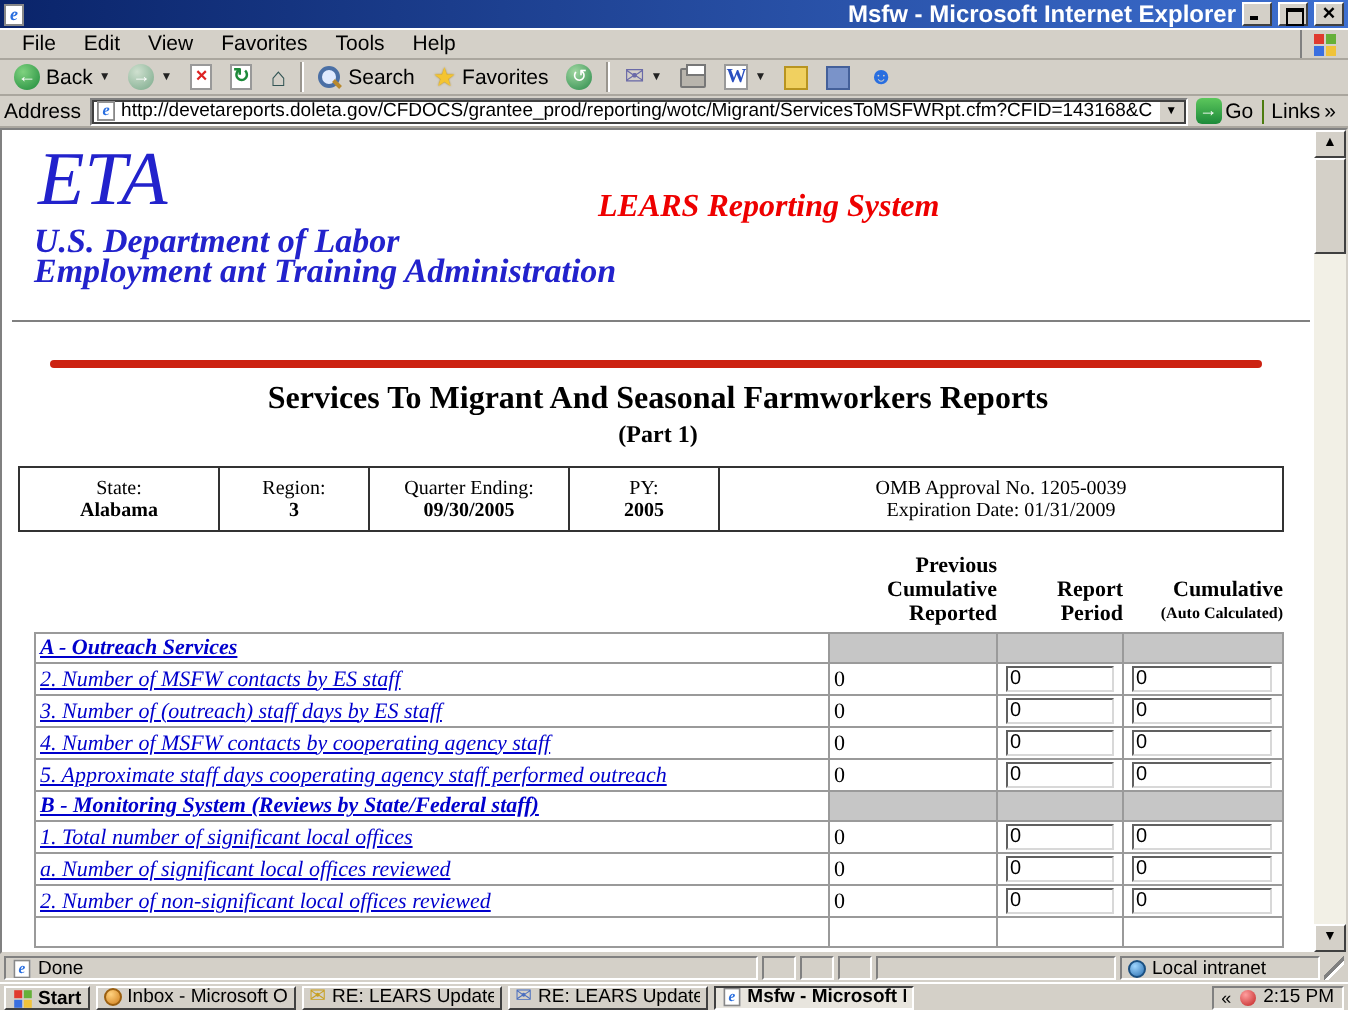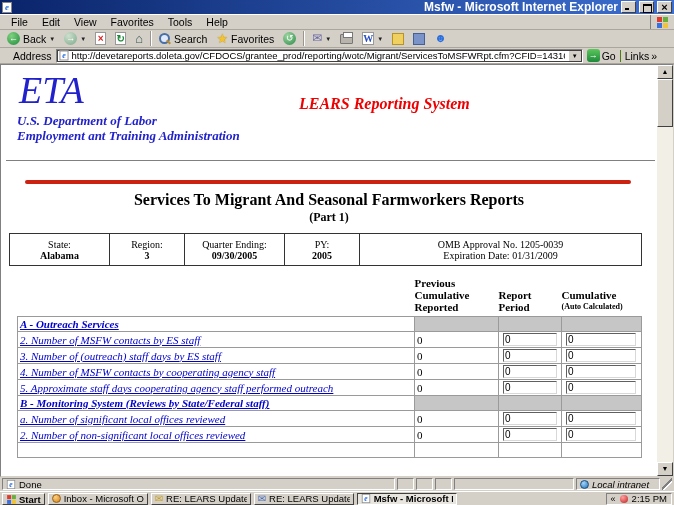--- a/index.html
+++ b/index.html
@@ -64,21 +64,21 @@
   .word { width:12px; height:13px; background:#fff; border:1px solid #999; color:#2a4fc0;
     font-family:"Liberation Serif",serif; font-weight:bold; font-size:10px; line-height:12px; text-align:center; }
   .note { width:12px; height:12px; background:#f0d060; border:1px solid #b89420; }
   .book { width:12px; height:12px; background:#7a93c9; border:1px solid #44609a; }
   .msgr { color:#2a6fe0; font-size:12px; line-height:13px; }
   .caret { font-size:6px; color:#222; }
   .vsep { width:0; height:15px; border-left:1px solid #9a968e; border-right:1px solid #fff; margin:0 2px; }
 
   
   .addressbar { position:absolute; top:48px; left:0; right:0; height:16px;
-    display:flex; align-items:center; gap:4px; padding:0 13px; font-size:10.5px;
+    display:flex; align-items:center; gap:4px; padding:0 2px; font-size:10.5px;
     border-bottom:1px solid #aaa69e; }
   .addr-combo { flex:1; height:14px; background:#fff; border:1px solid;
     border-color:#808080 #fff #fff #808080; outline:1px solid #404040; outline-offset:-2px;
     display:flex; align-items:center; gap:3px; padding-left:2px; }
   .addr-combo .ie-doc { transform:scale(.9); }
   .addr-input { flex:1; border:none; font-size:9.5px; font-family:"Liberation Sans",sans-serif;
     height:12px; padding:0; outline:none; color:#000; background:transparent; }
   .drop-btn { width:14px; height:12px; font-size:6px; line-height:10px; text-align:center; padding:0;
     border:1px solid; border-color:#fff #404040 #404040 #fff; background:#d4d0c8; }
   .go { display:flex; align-items:center; gap:2px; }
@@ -87,21 +87,21 @@
   .links { display:flex; align-items:center; gap:2px; padding:0 4px; border-left:1px solid #4d7c0f; }
 
   
   .content { position:absolute; top:64px; left:0; right:0; bottom:28px; background:#fff;
     border:1px solid; border-color:#808080 #d4d0c8 #d4d0c8 #808080; overflow:hidden; }
   .page { position:absolute; top:0; left:0; right:16px; bottom:0; overflow:hidden;
     font-family:"Liberation Serif",serif; color:#000; }
 
   .eta { position:absolute; left:18px; top:6px; color:#2222cc; font-style:italic; font-size:38px; line-height:38px; }
   .dept { position:absolute; left:16px; top:48px; color:#2222cc; font-weight:bold; font-style:italic;
-    font-size:13px; line-height:15px; }
+    font-size:17px; line-height:15px; }
   .lears { position:absolute; left:298px; top:30px; color:#ee0000; font-weight:bold; font-style:italic; font-size:16px; }
 
   .rule-gray { position:absolute; top:95px; left:5px; right:2px; height:2px;
     border-top:1px solid #808080; border-bottom:1px solid #fff; }
   .rule-red { position:absolute; top:115px; left:24px; right:26px; height:4px;
     background:#cc2211; border-radius:3px; }
 
   .rtitle { position:absolute; top:126px; left:0; right:0; text-align:center;
     font-weight:bold; font-size:16px; }
   .rsub { position:absolute; top:145px; left:0; right:0; text-align:center;
@@ -111,21 +111,21 @@
     font-size:10px; table-layout:fixed; }
   table.info td { border:1px solid #333; text-align:center; padding:1px 2px; height:32px; vertical-align:middle; }
   table.info .lbl { display:block; }
   table.info .val { display:block; font-weight:bold; }
 
   table.report { position:absolute; top:212px; left:16px; width:624px; border-collapse:collapse;
     font-size:11px; table-layout:fixed; }
   table.report col.c0{width:397px;} table.report col.c1{width:84px;}
   table.report col.c2{width:63px;}  table.report col.c3{width:80px;}
   table.report thead th { border:none; background:#fff; font-weight:bold; font-size:11px;
-    text-align:left; padding:0 0 3px 0; vertical-align:bottom; line-height:12px; }
+    text-align:right; padding:0 0 3px 0; vertical-align:bottom; line-height:12px; }
   table.report thead .small { font-size:8px; font-weight:bold; display:block; }
   table.report tbody td { border:1px solid #9a9a9a; padding:1px 2px; height:15px; vertical-align:middle; }
   td.gray { background:#c6c6c6; }
   td.c-label a { color:#0000cc; text-decoration:underline; cursor:pointer;font-style:italic; }
   tr.sec td.c-label a { font-weight:bold; }
   td.ind1 { padding-left:26px; } td.ind2 { padding-left:44px; } td.ind0 { padding-left:4px; }
   td.c-prev { padding-left:4px; font-size:11px; }
   input.num { width:54px; height:13px; font-size:10px; font-family:"Liberation Sans",sans-serif;
     border:1px solid #606060; border-bottom-color:#d8d8d8; border-right-color:#d8d8d8;
     padding:0 1px; margin-left:2px; background:#fff; }
@@ -141,21 +141,21 @@
   .sthumb { position:absolute; left:0; top:14px; width:16px; height:48px; background:#d4d0c8;
     border:1px solid; border-color:#fff #404040 #404040 #fff; }
 
   
   .statusbar { position:absolute; top:477px; left:0; right:0; height:14px; background:#d4d0c8;
     display:flex; align-items:stretch; gap:2px; padding:1px 2px; font-size:9.5px; }
   .pane { border:1px solid; border-color:#808080 #ffffff #ffffff #808080;
     display:flex; align-items:center; gap:3px; padding:0 3px; overflow:hidden; white-space:nowrap; }
   .pane.done { flex:1; }
   .pane.tiny { width:17px; padding:0; } .pane.mid { width:120px; }
-  .pane.zone { width:84px;font-style:italic; }
+  .pane.zone { width:100px; }
   .globe { width:9px; height:9px; border-radius:50%;
     background:radial-gradient(circle at 35% 30%, #9fd6ff, #2a6fb0); border:1px solid #1a4f80; }
   .grip { width:10px; background:
     linear-gradient(135deg, transparent 45%, #808080 45%, #808080 55%, #fff 55%, #fff 65%, transparent 65%); }
 
   
   .taskbar { position:absolute; top:491px; left:0; right:0; height:14px; background:#d4d0c8;
     border-top:1px solid #fff; display:flex; align-items:center; gap:3px; padding:1px 2px; font-size:9.5px; }
   .startbtn { display:flex; align-items:flex-start; gap:2px; height:12px; padding:0 3px;
     border:1px solid; border-color:#fff #404040 #404040 #fff; background:#d4d0c8;
@@ -381,20 +381,26 @@
             <td class="c-rep"><input class="num" value="0" style=""></td>
             <td class="c-cum"><input class="num wide" value="0" style=""></td>
           </tr>
           <tr class="sec">
             <td class="c-label ind0"><a>B - Monitoring System (Reviews by State/Federal staff)</a></td>
             <td class="c-prev gray"></td>
             <td class="c-rep gray"></td>
             <td class="c-cum gray"></td>
           </tr>
           <tr>
+            <td class="c-label ind1"><a>1. Total number of significant local offices</a></td>
+            <td class="c-prev">0</td>
+            <td class="c-rep"><input class="num" value="0" style=""></td>
+            <td class="c-cum"><input class="num wide" value="0" style=""></td>
+          </tr>
+          <tr>
             <td class="c-label ind2"><a>a. Number of significant local offices reviewed</a></td>
             <td class="c-prev">0</td>
             <td class="c-rep"><input class="num" value="0" style=""></td>
             <td class="c-cum"><input class="num wide" value="0" style=""></td>
           </tr>
           <tr>
             <td class="c-label ind1"><a>2. Number of non-significant local offices reviewed</a></td>
             <td class="c-prev">0</td>
             <td class="c-rep"><input class="num" value="0" style=""></td>
             <td class="c-cum"><input class="num wide" value="0" style=""></td>

